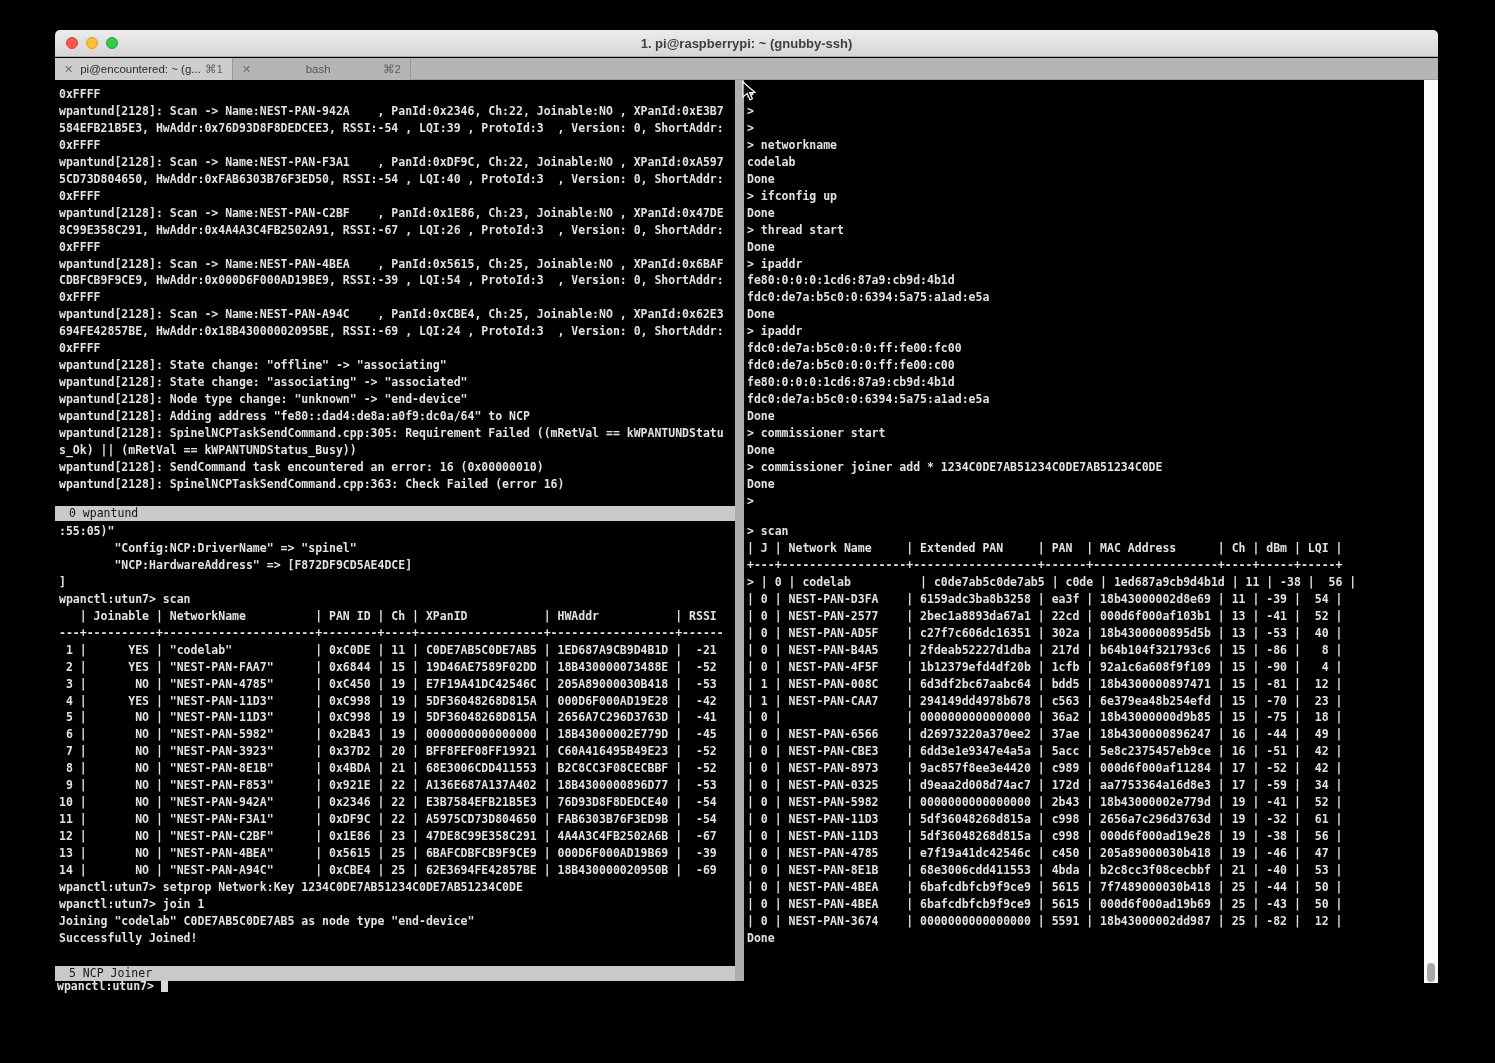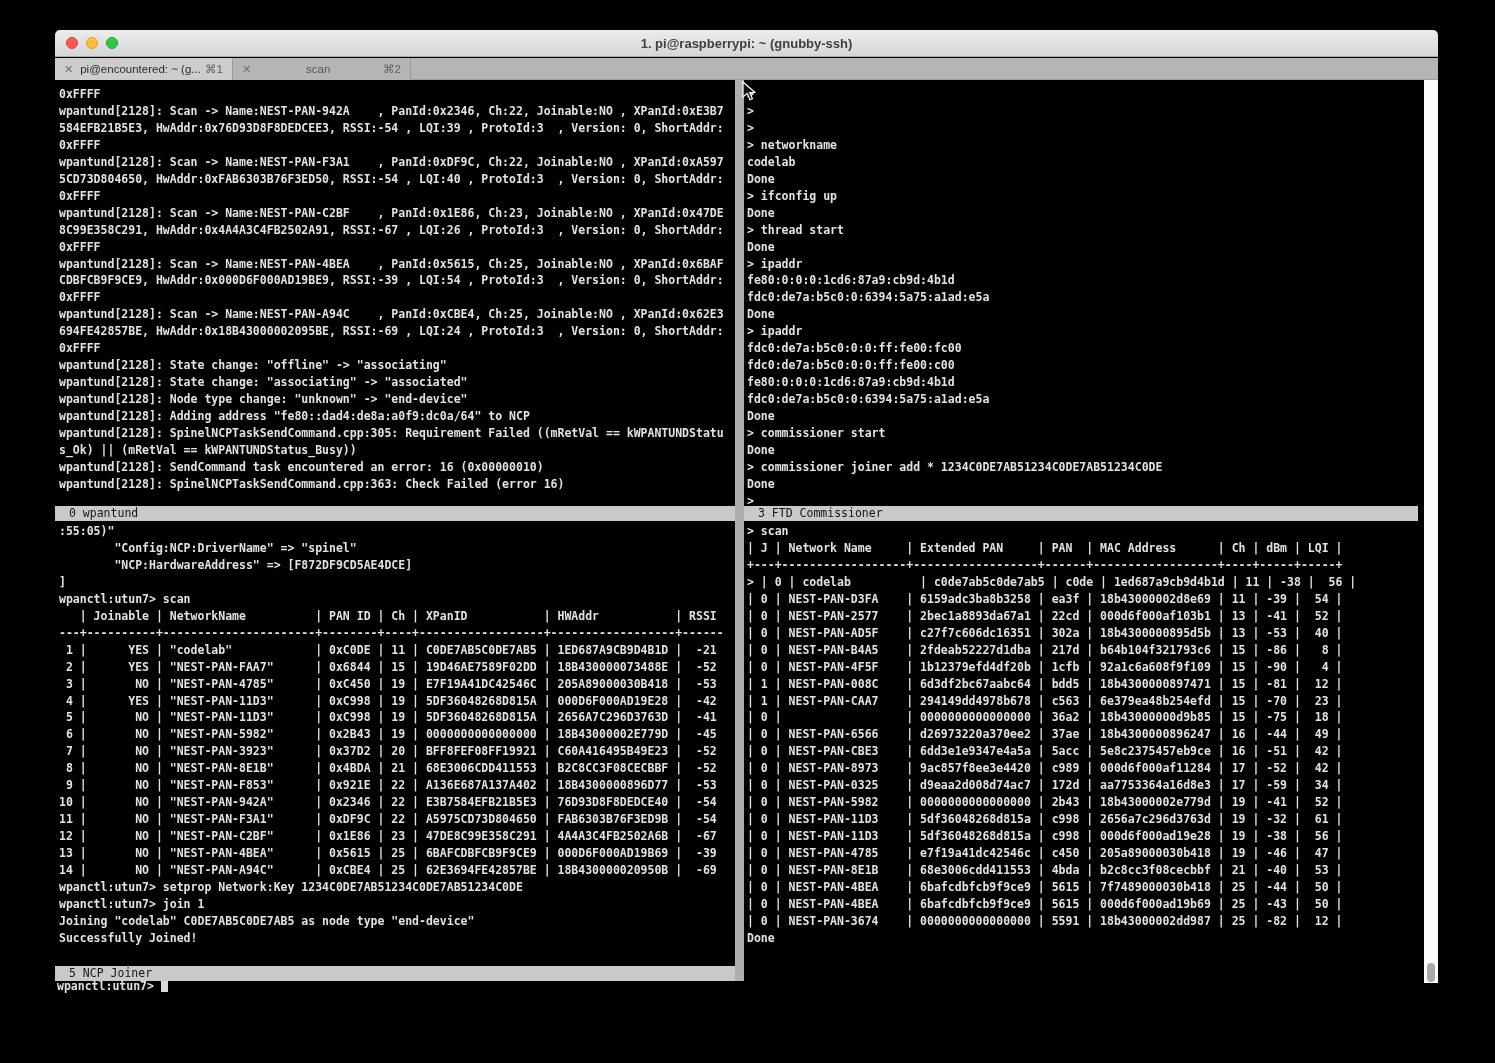--- a/index.html
+++ b/index.html
@@ -79,21 +79,21 @@
   </div>
 
   <div class="tabbar">
     <div class="tab active">
       <span class="tab-close">✕</span>
       <span class="tab-label">pi@encountered: ~ (g...</span>
       <span class="tab-shortcut">⌘1</span>
     </div>
     <div class="tab">
       <span class="tab-close">✕</span>
-      <span class="tab-label">scan</span>
+      <span class="tab-label">bash</span>
       <span class="tab-shortcut">⌘2</span>
     </div>
   </div>
 
   <div class="terminal">
 
     <pre class="pane" id="pane-tl">0xFFFF
 wpantund[2128]: Scan -&gt; Name:NEST-PAN-942A    , PanId:0x2346, Ch:22, Joinable:NO , XPanId:0xE3B7
 584EFB21B5E3, HwAddr:0x76D93D8F8DEDCEE3, RSSI:-54 , LQI:39 , ProtoId:3  , Version: 0, ShortAddr:
 0xFFFF
@@ -137,21 +137,20 @@
 fdc0:de7a:b5c0:0:0:ff:fe00:fc00
 fdc0:de7a:b5c0:0:0:ff:fe00:c00
 fe80:0:0:0:1cd6:87a9:cb9d:4b1d
 fdc0:de7a:b5c0:0:6394:5a75:a1ad:e5a
 Done
 &gt; commissioner start
 Done
 &gt; commissioner joiner add * 1234C0DE7AB51234C0DE7AB51234C0DE
 Done
 &gt;</pre>
-    <div class="pane-status" id="status-tr">3 FTD Commissioner</div>
 
     <pre class="pane" id="pane-bl">:55:05)"
         "Config:NCP:DriverName" =&gt; "spinel"
         "NCP:HardwareAddress" =&gt; [F872DF9CD5AE4DCE]
 ]
 wpanctl:utun7&gt; scan
    | Joinable | NetworkName          | PAN ID | Ch | XPanID           | HWAddr           | RSSI
 ---+----------+----------------------+--------+----+------------------+------------------+------
  1 |      YES | "codelab"            | 0xC0DE | 11 | C0DE7AB5C0DE7AB5 | 1ED687A9CB9D4B1D |  -21
  2 |      YES | "NEST-PAN-FAA7"      | 0x6844 | 15 | 19D46AE7589F02DD | 18B430000073488E |  -52

